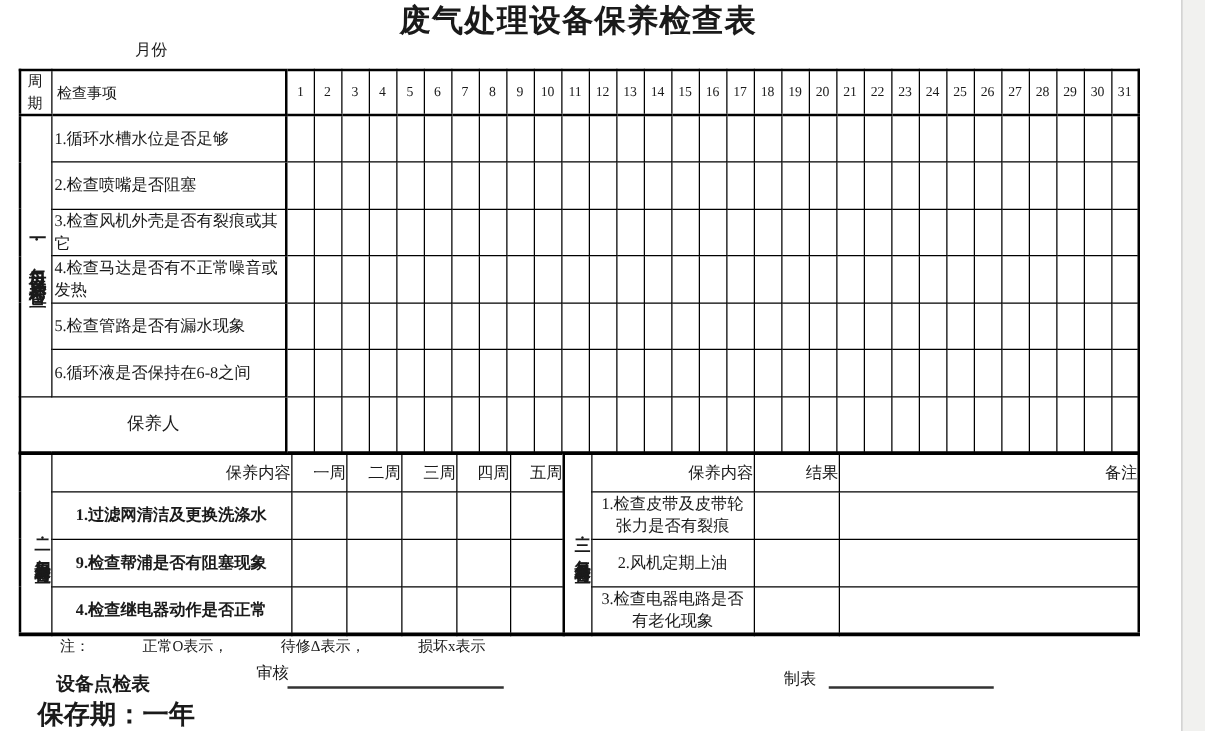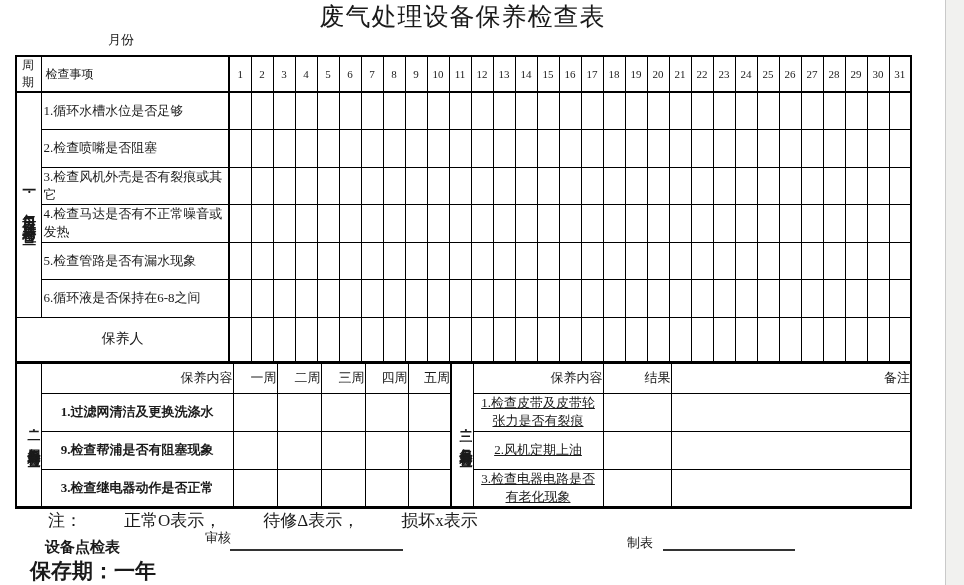--- a/index.html
+++ b/index.html
@@ -15,21 +15,21 @@
     background: #ffffff;
     overflow: hidden;
   }
   .doc-title {
     position: absolute;
     top: 0px;
     left: 15px;
     width: 895px;
     text-align: center;
     font-size: 25px;
-    font-weight: normal;
+    font-weight: bold;
     letter-spacing: 1px;
   }
   .month-label {
     position: absolute;
     top: 31px;
     left: 108px;
     font-size: 13px;
   }
   .tables-wrap {
     position: absolute;
@@ -79,24 +79,24 @@
     writing-mode: vertical-lr;
     text-orientation: upright;
     font-weight: bold;
     font-size: 13px;
     letter-spacing: 1px;
     line-height: 1;
   }
   td.lvlabel { text-align: center; vertical-align: middle; padding: 0; }
   td.weekly-item { font-weight: bold; }
   td.month-col-start { border-left-width: 2px; }
-  td.monthly-item { font-size: 13px; padding: 0 2px; line-height: 1.35; text-decoration: underline; }
+  td.monthly-item { font-size: 13px; padding: 0 2px; line-height: 1.35; }
 
   
-  .note-line { position: absolute; top: 509px; left: 48px; font-size: 17px; }
+  .note-line { position: absolute; top: 509px; left: 48px; font-size: 12px; }
   .note-line span { margin-right: 42px; }
   .note-line span:last-child { margin-right: 0; }
   .review-label { position: absolute; top: 529px; left: 205px; font-size: 13px; }
   .review-line { position: absolute; top: 549px; left: 230px; width: 173px; border-bottom: 2px solid #333; }
   .prepared-label { position: absolute; top: 534px; left: 627px; font-size: 13px; }
   .prepared-line { position: absolute; top: 549px; left: 663px; width: 132px; border-bottom: 2px solid #333; }
   .form-name { position: absolute; top: 538px; left: 45px; font-size: 15px; font-weight: bold; }
   .retention { position: absolute; top: 557px; left: 30px; font-size: 21px; font-weight: bold; }
 
   .gray-strip {
@@ -448,21 +448,21 @@
           <td class="grid-cell"></td>
           <td class="grid-cell"></td>
           <td class="grid-cell"></td>
           <td class="grid-cell"></td>
           <td class="grid-cell"></td>
           <td class="monthly-item">2.风机定期上油</td>
           <td class="grid-cell"></td>
           <td class="grid-cell"></td>
         </tr>
         <tr class="litem-row">
-          <td class="weekly-item">3.检查继电器动作是否正常</td>
+          <td class="weekly-item">4.检查继电器动作是否正常</td>
           <td class="grid-cell"></td>
           <td class="grid-cell"></td>
           <td class="grid-cell"></td>
           <td class="grid-cell"></td>
           <td class="grid-cell"></td>
           <td class="monthly-item">3.检查电器电路是否有老化现象</td>
           <td class="grid-cell"></td>
           <td class="grid-cell"></td>
         </tr>
       </tbody>

